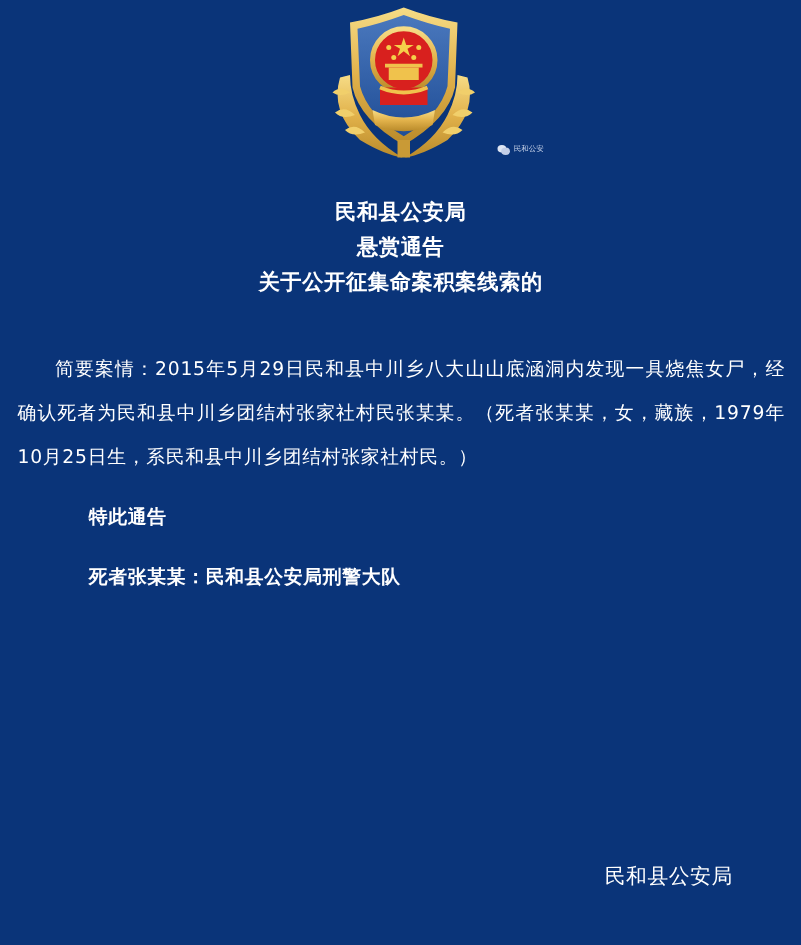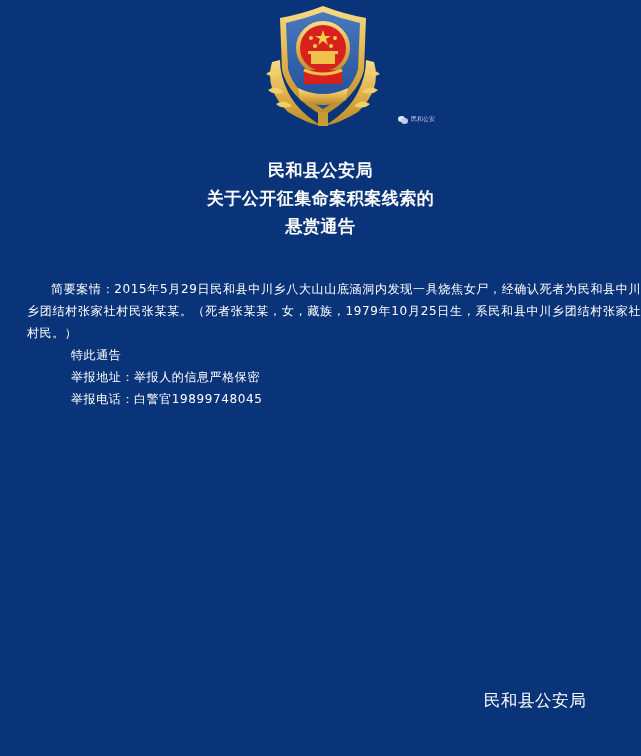--- a/index.html
+++ b/index.html
@@ -52,35 +52,36 @@
       top: 156px;
       width: 641px;
       text-align: center;
       font-weight: bold;
       font-size: 17px;
       line-height: 28px;
       letter-spacing: 0.5px;
     }
     .body-text {
       position: absolute;
-      left: 27px;
+      left: 14px;
       top: 278px;
       width: 614px;
-      font-size: 12px;
-      line-height: 22px;
+      font-size: 15px;
+      line-height: 35px;
       text-align: justify;
       letter-spacing: 0.6px;
     }
     .para {
       margin: 0;
       text-indent: 2em;
     }
     .line {
-      margin: 0;
+      margin: 13px;
       padding-left: 44px;
+      font-weight: bold;
     }
     .signature {
       position: absolute;
       left: 445px;
       top: 683px;
       width: 180px;
       text-align: center;
       font-size: 16.6px;
       line-height: 35px;
       letter-spacing: 0.5px;
@@ -129,26 +130,25 @@
   </svg>
 </div>
 
 <div class="watermark">
   <span class="wechat-icon"></span>
   <span>民和公安</span>
 </div>
 
 <div class="title-block">
   <div>民和县公安局</div>
+  <div>悬赏通告</div>
   <div>关于公开征集命案积案线索的</div>
-  <div>悬赏通告</div>
 </div>
 
 <div class="body-text">
   <p class="para">简要案情：2015年5月29日民和县中川乡八大山山底涵洞内发现一具烧焦女尸，经确认死者为民和县中川乡团结村张家社村民张某某。（死者张某某，女，藏族，1979年10月25日生，系民和县中川乡团结村张家社村民。）</p>
   <p class="line">特此通告</p>
-  <p class="line">举报地址：举报人的信息严格保密</p>
-  <p class="line">举报电话：白警官19899748045</p>
+  <p class="line">死者张某某：民和县公安局刑警大队</p>
 </div>
 
 <div class="signature">
   <div>民和县公安局</div>
 </div>
 
 </body></html>

